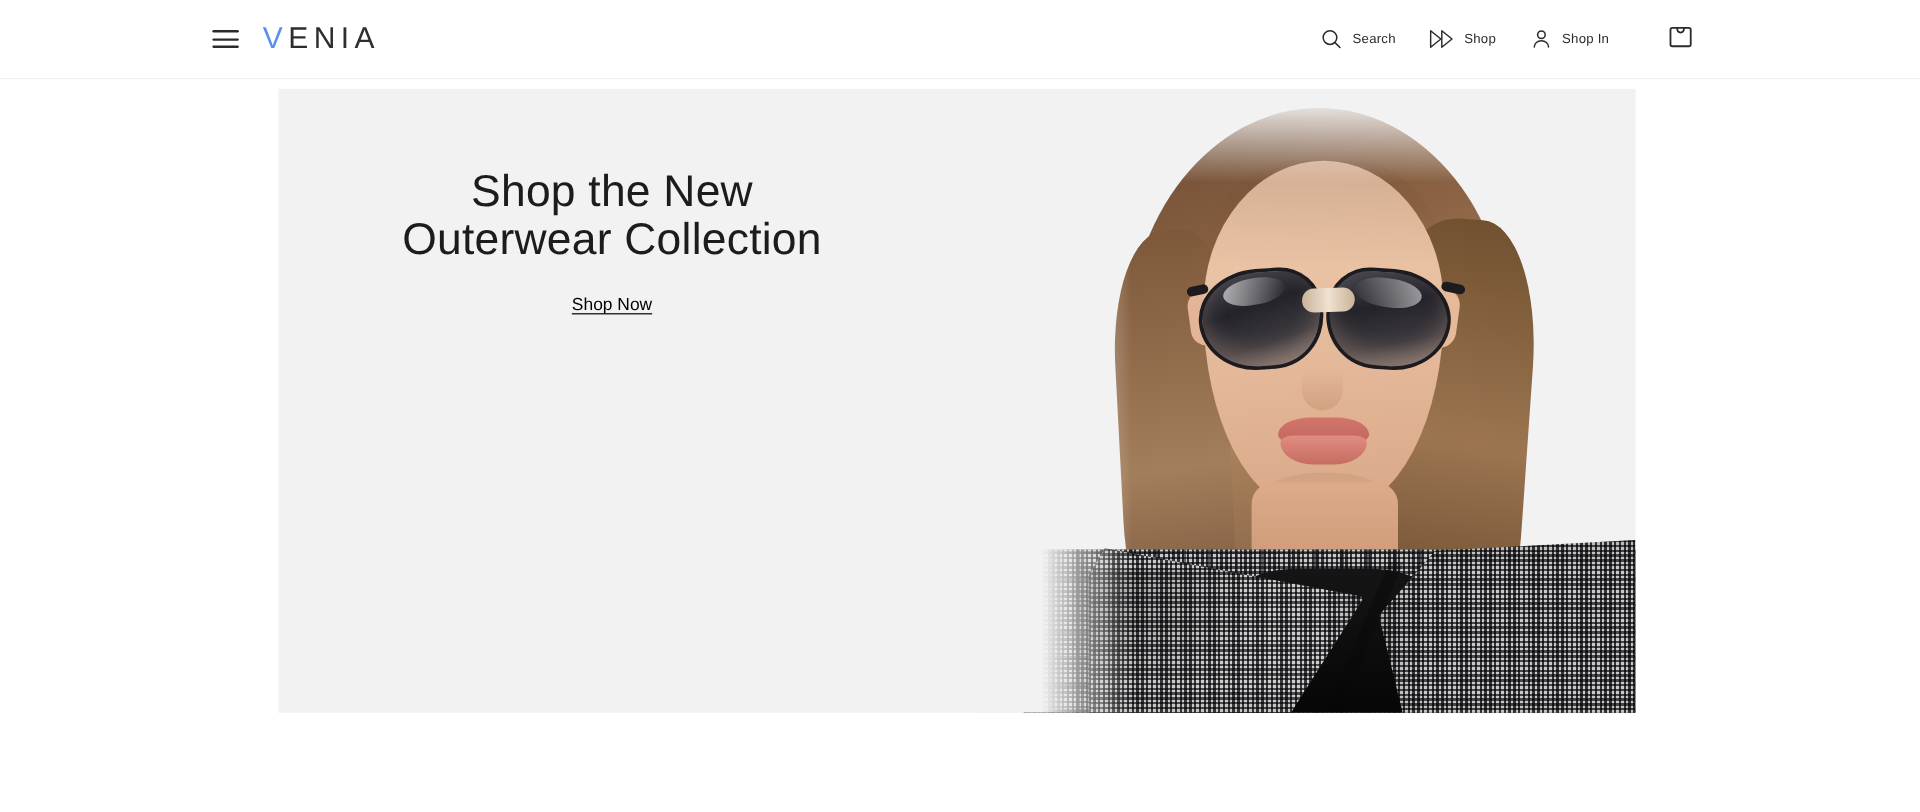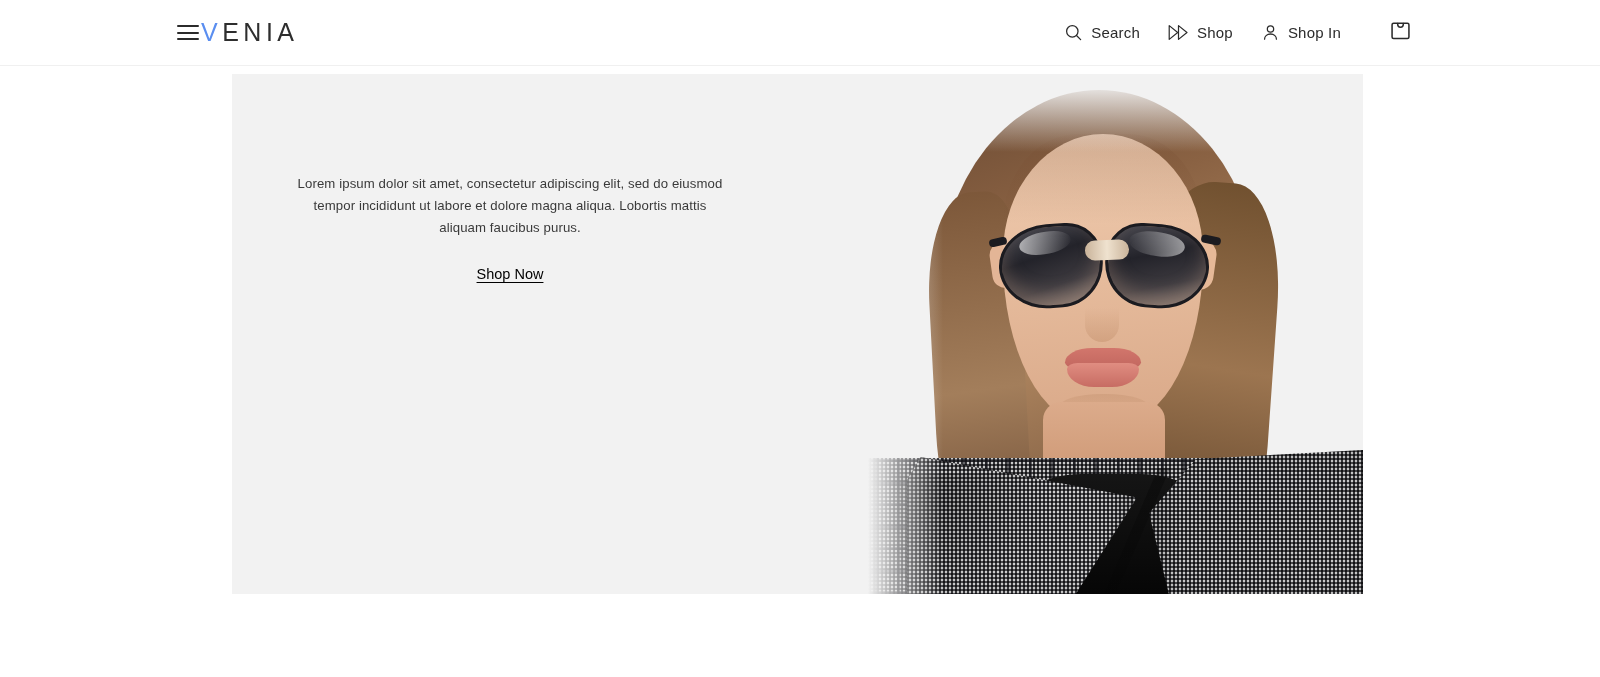--- a/index.html
+++ b/index.html
@@ -18,21 +18,21 @@
     height:66px;
     background:#ffffff;
     border-bottom:1px solid #f0f0f0;
     display:flex;
     align-items:center;
   }
   .header-left {
     display:flex;
     align-items:center;
     margin-left:177px;
-    gap:2px;
+    gap:20px;
   }
   .hamburger {
     width:22px; height:15px;
     display:flex; flex-direction:column; justify-content:space-between;
     cursor:pointer;
   }
   .hamburger span {
     display:block; width:100%; height:2px;
     background:#2b2b2b; border-radius:1px;
   }
@@ -53,21 +53,21 @@
     display:flex;
     align-items:center;
     gap:28px;
   }
   .nav-item {
     display:flex;
     align-items:center;
     gap:8px;
     cursor:pointer;
     color:#2b2b2b;
-    font-size:15px;
+    font-size:11px;
     letter-spacing:.2px;
     white-space:nowrap;
   }
   .nav-item .ico { display:flex; align-items:center; }
   .cart-btn { cursor:pointer; display:flex; align-items:center; margin-left:20px; }
 
   
   .hero-wrap {
     position:relative;
     width:100%;
@@ -325,21 +325,22 @@
       </span>
     </div>
 
   </div>
 </div>
 
 <div class="hero-wrap">
   <div class="hero">
 
     <div class="hero-copy">
-      <div class="hero-body">Lorem ipsum dolor sit amet, consectetur adipiscing elit, sed do eiusmod tempor incididunt ut labore et dolore magna aliqua. Lobortis mattis aliquam faucibus purus.</div>
+      <div class="hero-title">Shop the New
+Outerwear Collection</div>
       <a class="hero-cta">Shop Now</a>
     </div>
 
     <div class="model">
       <div class="m-layer hair-back"></div>
       <div class="m-layer hair-left"></div>
       <div class="m-layer hair-right"></div>
 
       <div class="m-layer ear-l"></div>
       <div class="m-layer ear-r"></div>

